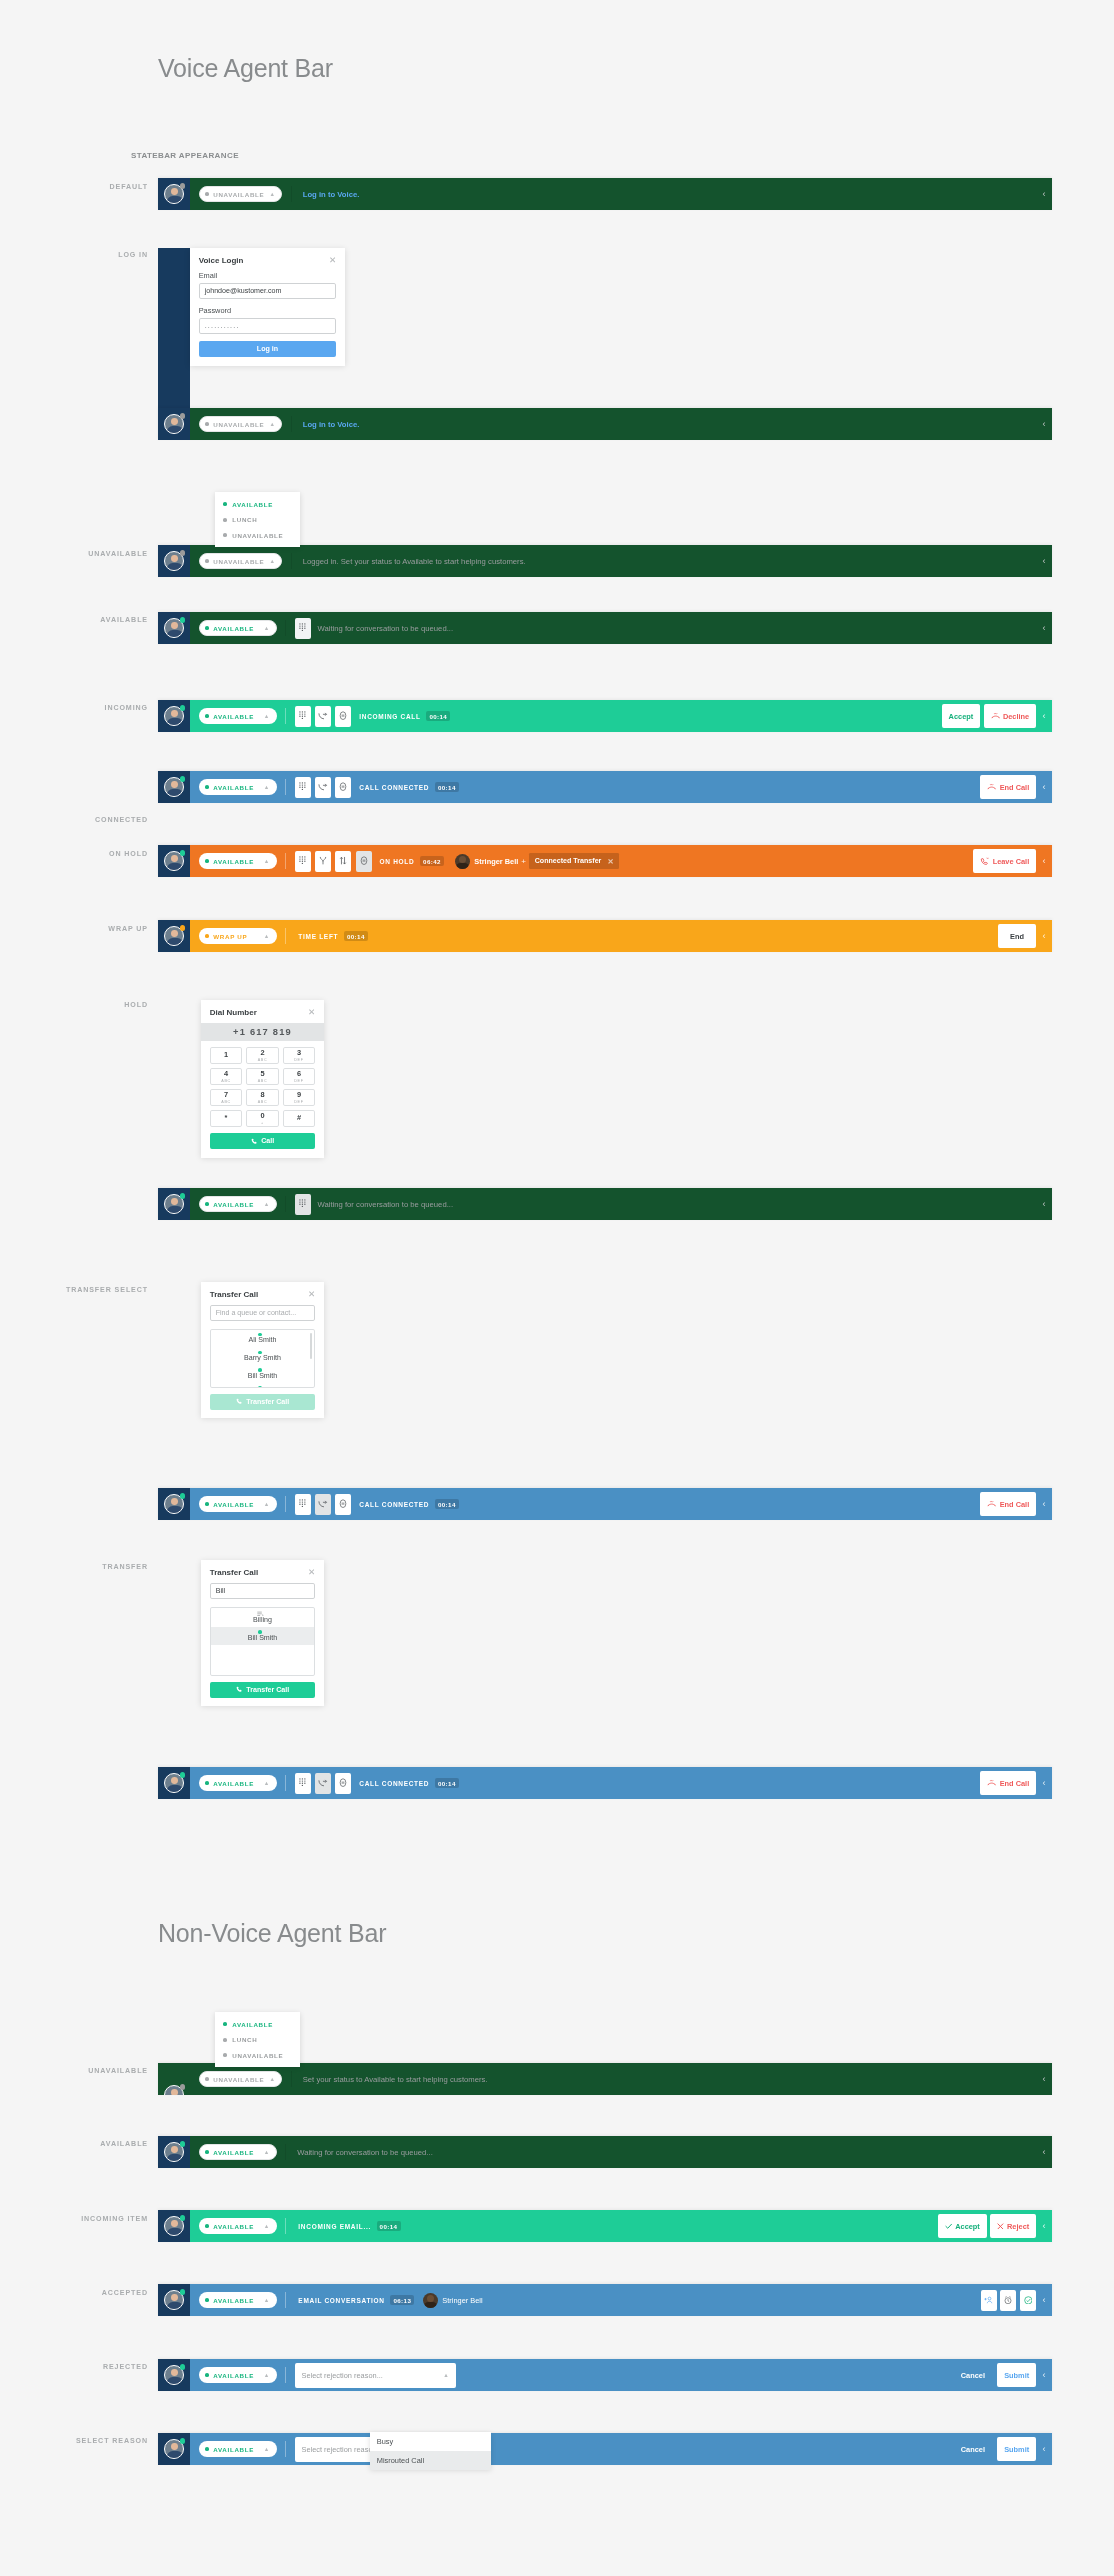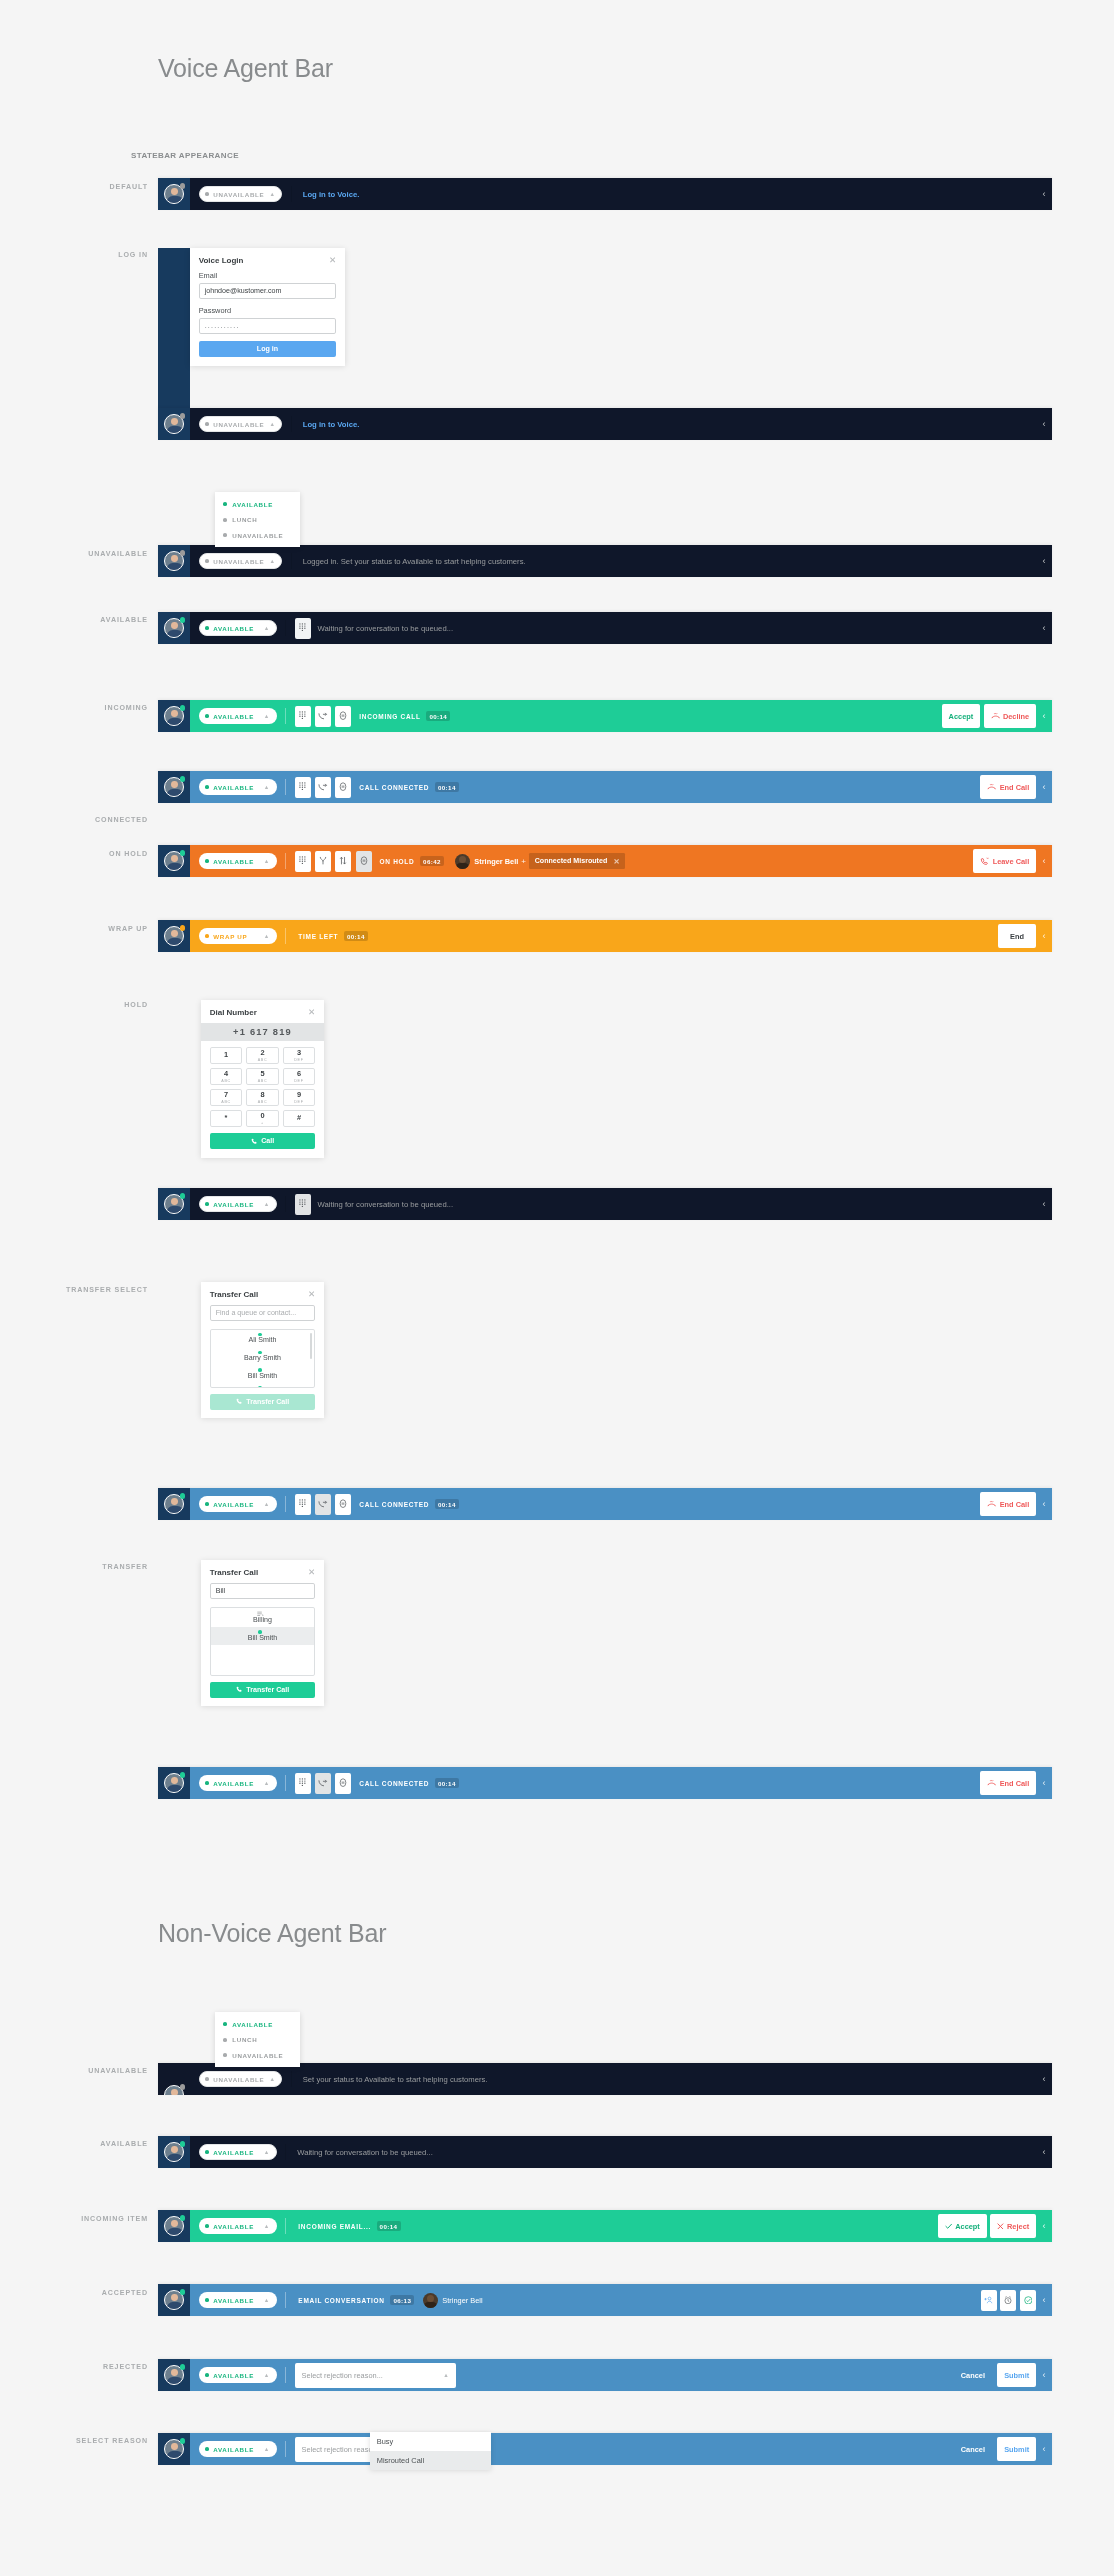--- a/index.html
+++ b/index.html
@@ -40,21 +40,21 @@
   .bar {
     position: absolute;
     left: 158px;
     width: 894px;
     height: 32px;
     display: flex;
     align-items: stretch;
     box-shadow: 0 -1.2px 3.1px rgba(0,0,0,0.06);
     overflow: hidden;
   }
-  .bar.white  { background: #0f172a; }
+  .bar.white  { background: #14532d; }
   .bar.green  { background: #1ecd97; }
   .bar.blue   { background: #4a90c4; }
   .bar.orange { background: #ef7622; }
   .bar.amber  { background: #f9a61a; }
 
   .avatar-cell {
     width: 32px;
     min-width: 32px;
     background: #173a5e;
     position: relative;
@@ -691,21 +691,21 @@
       <div class="timer">06:42</div>
       <div class="party" style="margin-left:11px;">
         <div class="pavatar">
             <span class="ph"></span>
             <span class="pb"></span>
           </div>
         <span class="pname">Stringer Bell</span>
       </div>
       <span class="plus">+</span>
       <div class="chip">
-        <span>Connected Misrouted</span>
+        <span>Connected Transfer</span>
         <span class="x">✕</span>
       </div>
       <div class="bar-right">
         <div class="abtn red-txt">
           <svg width="9.3" height="8.7" viewBox="0 0 15 14" fill="none" stroke="currentColor" stroke-width="1.4">
               <path d="M2 3.3c0 5 3.8 8.6 8.4 8.8l1.6-2.1-2.6-1.6-1.4 1.2-2.9-3 1.2-1.3L4.7 2.5z"></path>
               <path d="M11.2 1.2l.5 1.4M13.3 1.4l-.5 1.3"></path>
             </svg>
           <span>Leave Call</span>
         </div>

